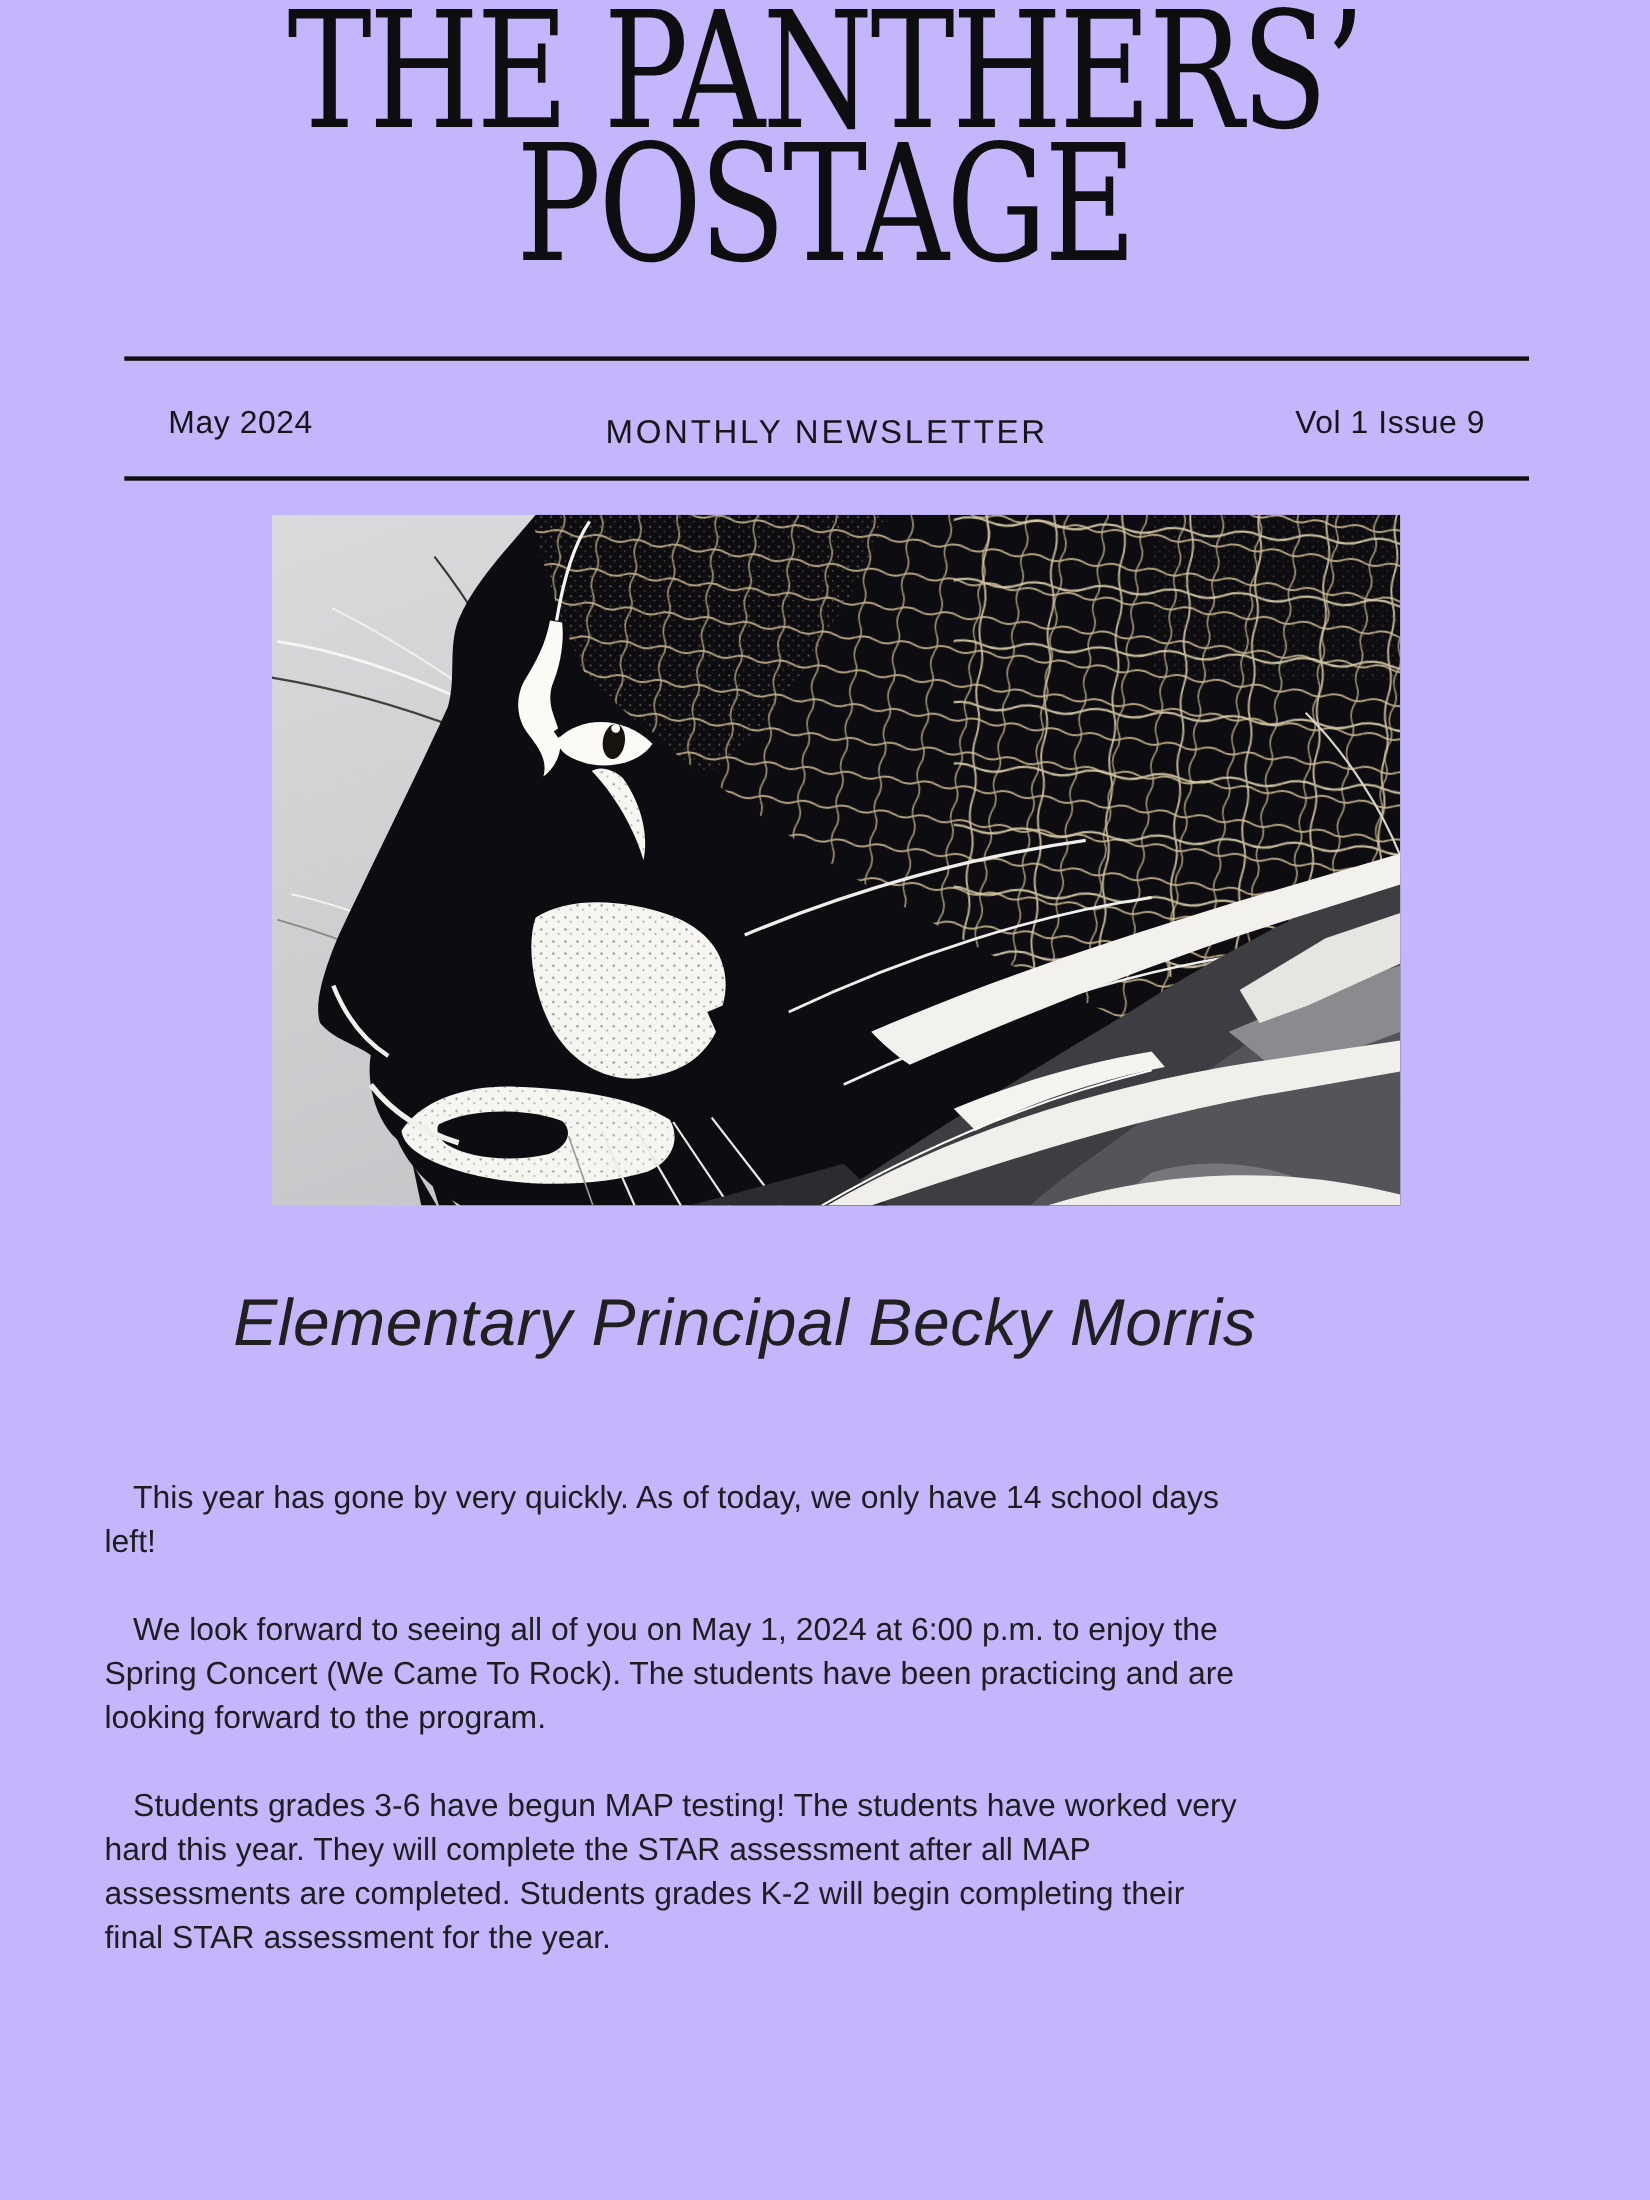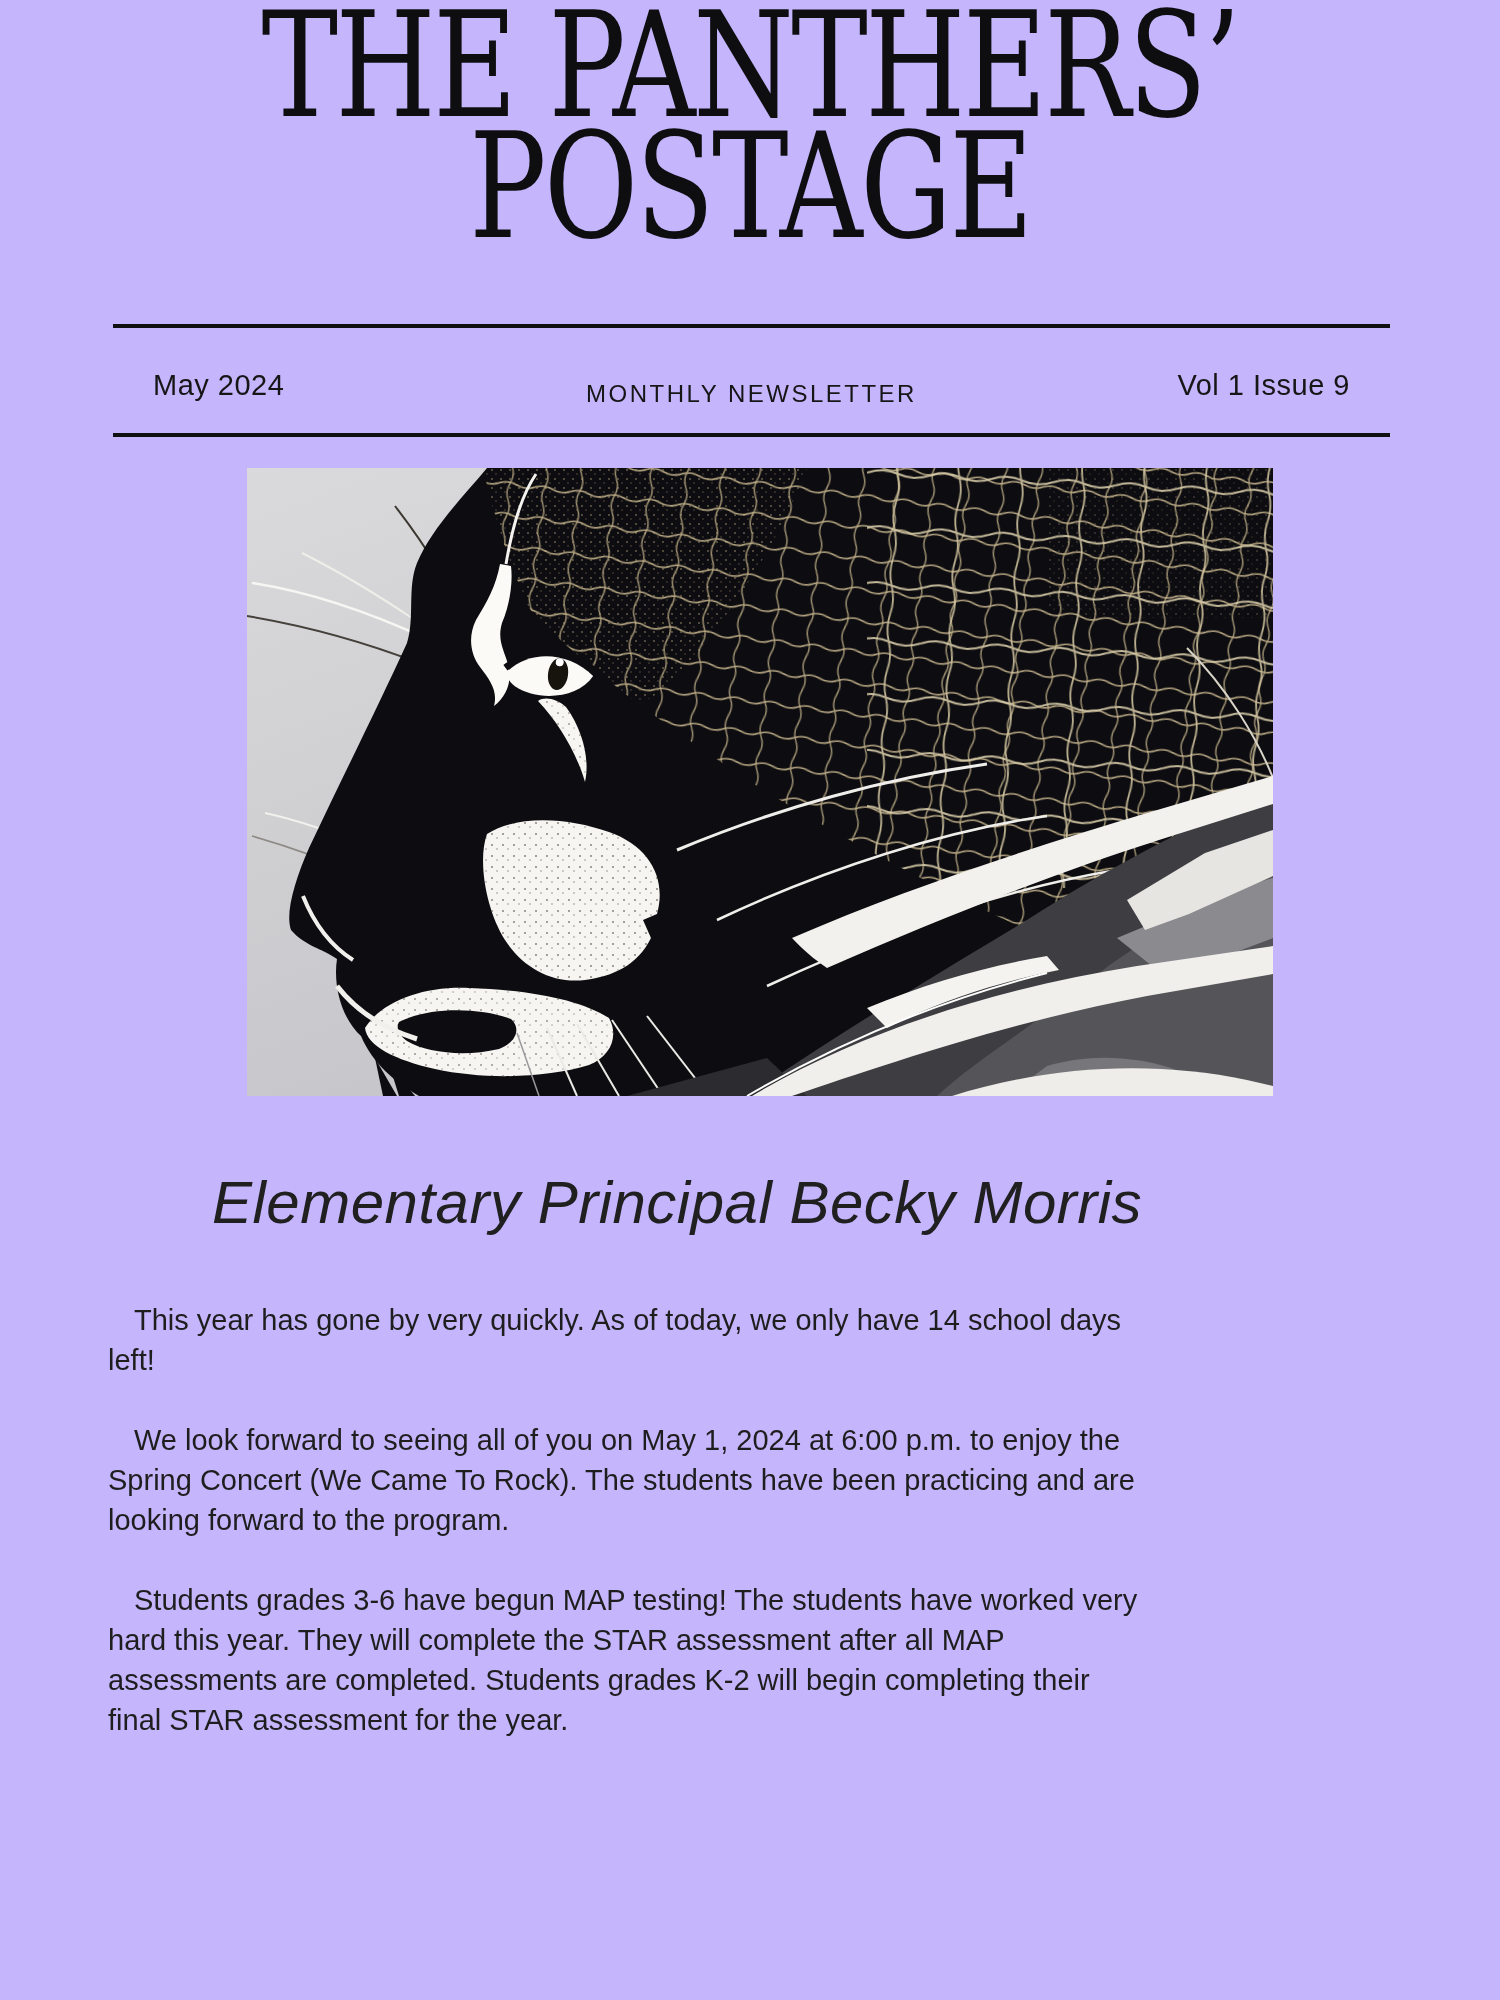--- a/index.html
+++ b/index.html
@@ -24,41 +24,41 @@
   
   .rule { position:absolute; left:113px; width:1277px; height:4px; background:#101010; }
   .rule-top { top:324px; }
   .rule-bottom { top:433px; }
   .header-row {
     position:absolute; top:362px; left:113px; width:1277px; height:46px;
     display:flex; align-items:center; justify-content:space-between;
     color:#161616;
   }
   .header-date { font-size:29px; padding-left:40px; letter-spacing:0.5px; }
-  .header-center { font-size:24px; letter-spacing:2.5px; position:absolute; left:0; right:0; text-align:center;margin-top:18px; }
+  .header-center { font-size:30px; letter-spacing:2.5px; position:absolute; left:0; right:0; text-align:center;margin-top:18px; }
   .header-issue { font-size:29px; padding-right:40px; letter-spacing:0.5px; }
 
   
   .artwork { position:absolute; top:468px; left:247px; width:1026px; height:628px; }
   .artwork svg { display:block; width:100%; height:100%; }
 
   
   .note-heading {
     position:absolute; top:1132px; left:95px;
     font-family:"DejaVu Serif", serif; font-size:40px; letter-spacing:2px;
     color:#14141c;
   }
   .note-byline {
     position:absolute; top:1168px; left:212px;
     font-style:italic; font-size:60px; color:#202020; letter-spacing:0.5px;
   }
 
   
   .article {
-    position:absolute; top:1300px; left:95px; width:1330px;margin-left:13px;
+    position:absolute; top:1342px; left:95px; width:1330px;
   }
   .article p {
     margin:0 0 40px 0;
     font-size:29px; line-height:40px; color:#1e1e1e;
     white-space:pre-line; text-indent:26px;
   }
 </style>
 </head>
 <body>
 

